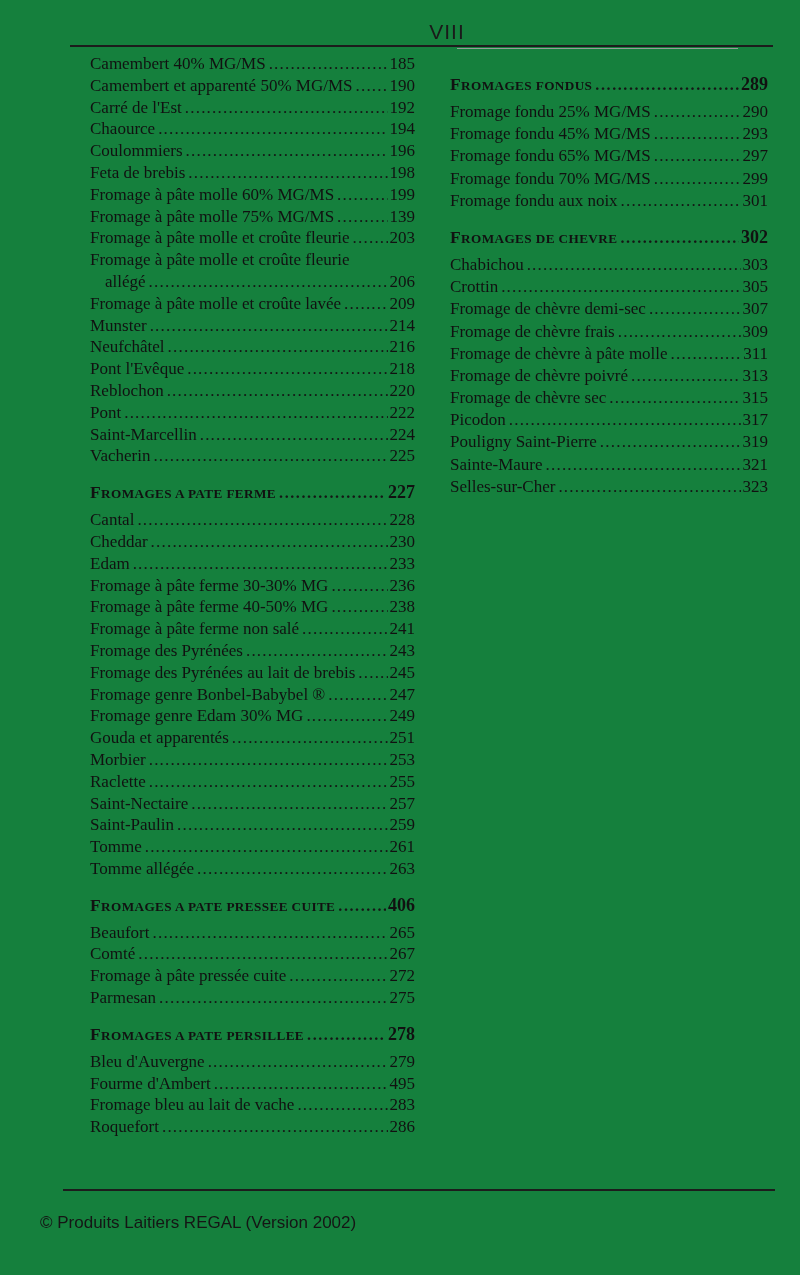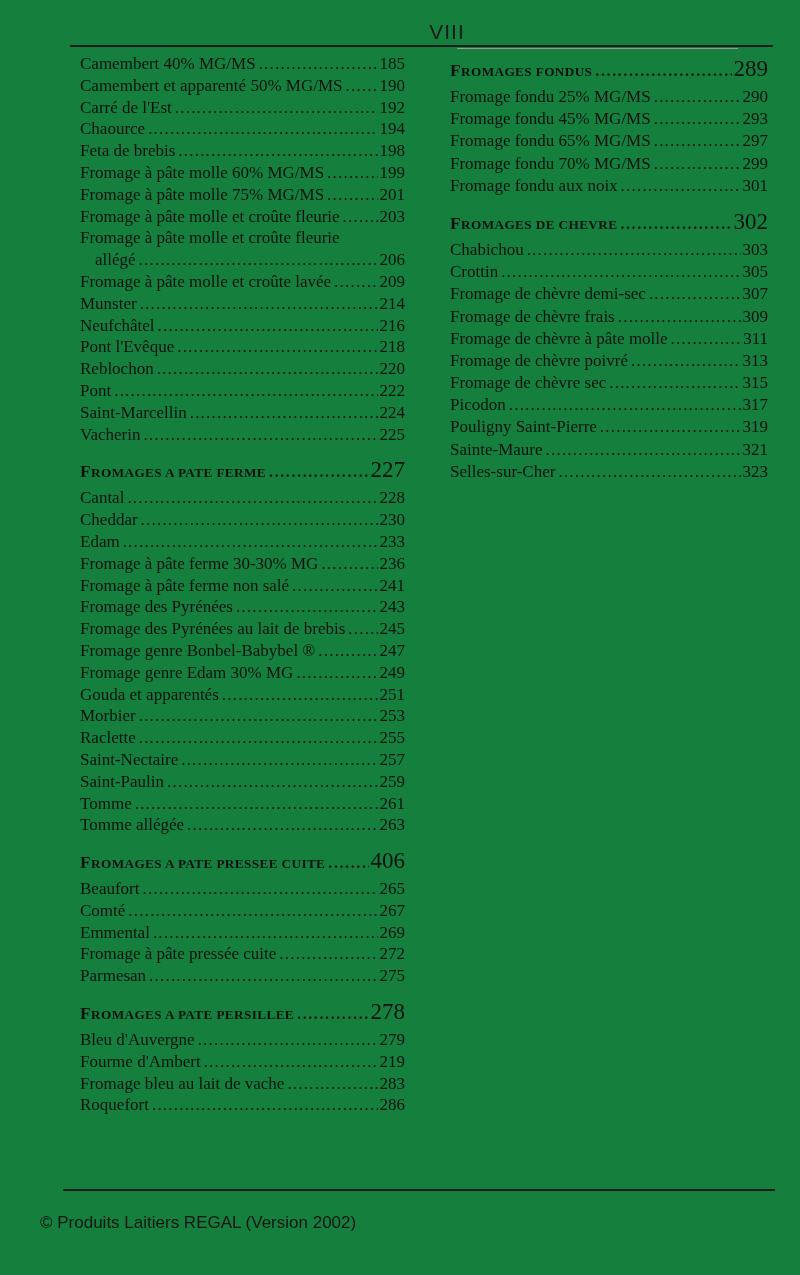--- a/index.html
+++ b/index.html
@@ -26,21 +26,21 @@
   .rule-top::after{
     content:"";position:absolute;top:3px;left:55%;width:40%;height:1px;background:#9a9a9a;
   }
   .rule-bottom{
     position:absolute;top:1189px;left:63px;width:712px;height:2px;
     background:#1c1c1c;
   }
 
   
   .col{position:absolute;top:53px;}
-  .col-left{left:80px;width:325px;--rh:21.8px;}
+  .col-left{left:90px;width:325px;--rh:21.8px;}
   .col-right{left:450px;top:56px;width:318px;--rh:22.2px;}
 
   .row{
     display:flex;align-items:baseline;
     height:var(--rh);line-height:var(--rh);
     font-size:17px;white-space:nowrap;overflow:hidden;
   }
   .row .label{flex:0 0 auto;}
   .row.indent .label{padding-left:15px;}
   .leader{
@@ -53,27 +53,27 @@
   }
   .pageno{flex:0 0 auto;text-align:right;}
 
   
   .sec-row{
     display:flex;align-items:baseline;
     line-height:24px;height:24px;
     margin:13px 0 5px 0;
     font-weight:bold;white-space:nowrap;overflow:hidden;
   }
-  .col-right .sec-row:first-child{margin-top:1px;}
+  .col-right .sec-row:first-child{margin-top:16px;}
   .sec-title{
     font-size:13.2px;letter-spacing:0.4px;
   }
   .sec-title::first-letter{font-size:17.5px;}
   .sec-row .leader::after{font-weight:bold;letter-spacing:1.6px;}
-  .sec-row .pageno{font-size:23px;font-weight:normal;text-align:center;}
+  .sec-row .pageno{font-size:18px;font-weight:bold;text-align:center;}
 
   
   .footer-text{
     position:absolute;top:1213px;left:40px;width:758px;
     text-align:left;
     font-family:"Liberation Sans", sans-serif;
     font-size:17px;color:#151515;
   }
 </style>
 </head>
@@ -100,33 +100,38 @@
         <span class="label">Carré de l'Est</span>
         <span class="leader"></span>
         <span class="pageno">192</span>
       </div>
       <div class="row">
         <span class="label">Chaource</span>
         <span class="leader"></span>
         <span class="pageno">194</span>
       </div>
       <div class="row">
+        <span class="label">Coulommiers</span>
+        <span class="leader"></span>
+        <span class="pageno">196</span>
+      </div>
+      <div class="row">
         <span class="label">Feta de brebis</span>
         <span class="leader"></span>
         <span class="pageno">198</span>
       </div>
       <div class="row">
         <span class="label">Fromage à pâte molle 60% MG/MS</span>
         <span class="leader"></span>
         <span class="pageno">199</span>
       </div>
       <div class="row">
         <span class="label">Fromage à pâte molle 75% MG/MS</span>
         <span class="leader"></span>
-        <span class="pageno">201</span>
+        <span class="pageno">139</span>
       </div>
       <div class="row">
         <span class="label">Fromage à pâte molle et croûte fleurie</span>
         <span class="leader"></span>
         <span class="pageno">203</span>
       </div>
       <div class="row">
         <span class="label">Fromage à pâte molle et croûte fleurie</span>
       </div>
       <div class="row indent">
@@ -193,20 +198,25 @@
         <span class="label">Edam</span>
         <span class="leader"></span>
         <span class="pageno">233</span>
       </div>
       <div class="row">
         <span class="label">Fromage à pâte ferme 30-30% MG</span>
         <span class="leader"></span>
         <span class="pageno">236</span>
       </div>
       <div class="row">
+        <span class="label">Fromage à pâte ferme 40-50% MG</span>
+        <span class="leader"></span>
+        <span class="pageno">238</span>
+      </div>
+      <div class="row">
         <span class="label">Fromage à pâte ferme non salé</span>
         <span class="leader"></span>
         <span class="pageno">241</span>
       </div>
       <div class="row">
         <span class="label">Fromage des Pyrénées</span>
         <span class="leader"></span>
         <span class="pageno">243</span>
       </div>
       <div class="row">
@@ -268,25 +278,20 @@
         <span class="label">Beaufort</span>
         <span class="leader"></span>
         <span class="pageno">265</span>
       </div>
       <div class="row">
         <span class="label">Comté</span>
         <span class="leader"></span>
         <span class="pageno">267</span>
       </div>
       <div class="row">
-        <span class="label">Emmental</span>
-        <span class="leader"></span>
-        <span class="pageno">269</span>
-      </div>
-      <div class="row">
         <span class="label">Fromage à pâte pressée cuite</span>
         <span class="leader"></span>
         <span class="pageno">272</span>
       </div>
       <div class="row">
         <span class="label">Parmesan</span>
         <span class="leader"></span>
         <span class="pageno">275</span>
       </div>
       <div class="sec-row">
@@ -295,21 +300,21 @@
         <span class="pageno">278</span>
       </div>
       <div class="row">
         <span class="label">Bleu d'Auvergne</span>
         <span class="leader"></span>
         <span class="pageno">279</span>
       </div>
       <div class="row">
         <span class="label">Fourme d'Ambert</span>
         <span class="leader"></span>
-        <span class="pageno">219</span>
+        <span class="pageno">495</span>
       </div>
       <div class="row">
         <span class="label">Fromage bleu au lait de vache</span>
         <span class="leader"></span>
         <span class="pageno">283</span>
       </div>
       <div class="row">
         <span class="label">Roquefort</span>
         <span class="leader"></span>
         <span class="pageno">286</span>

